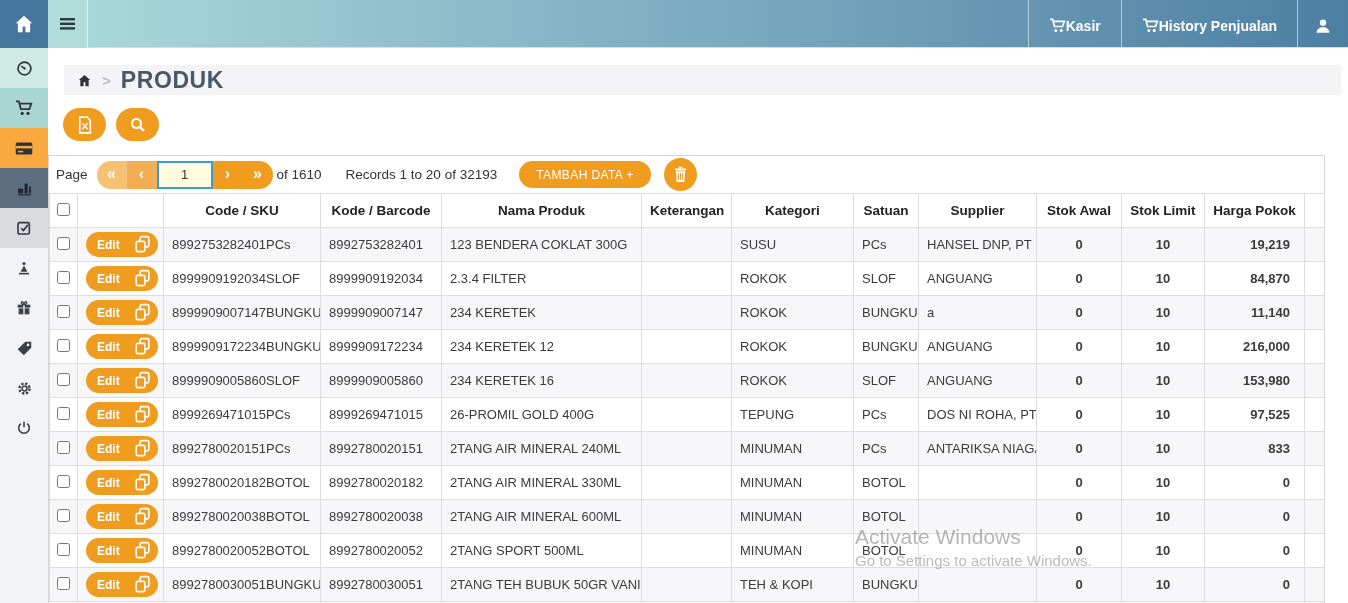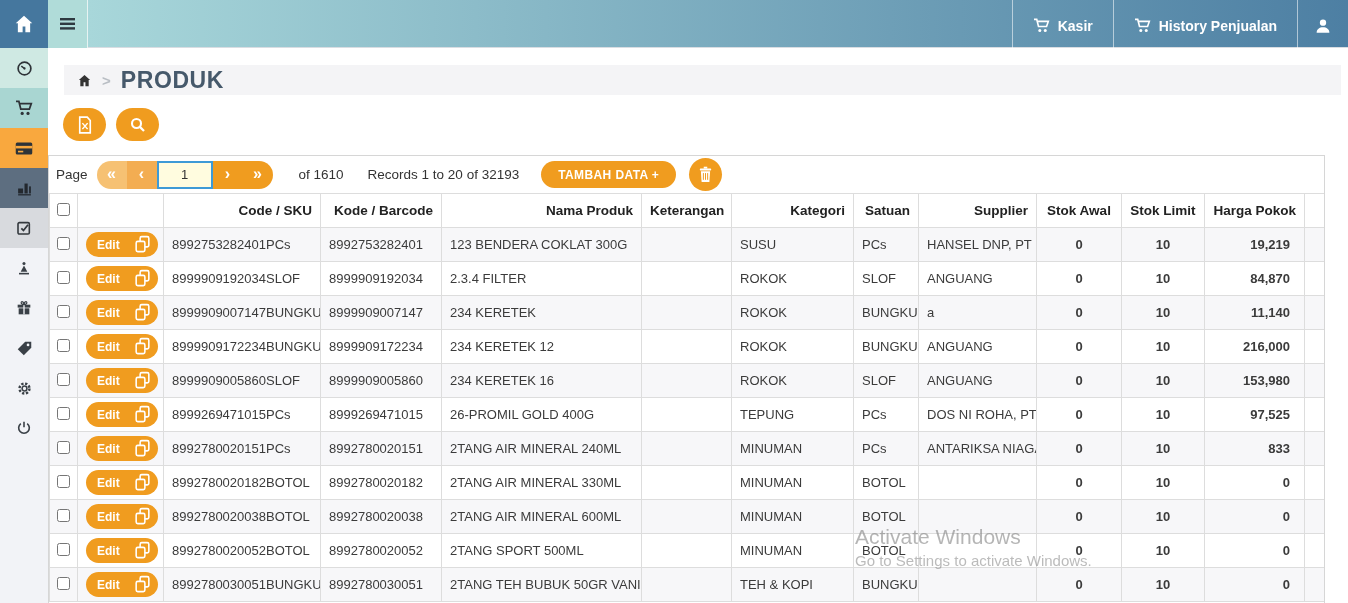--- a/index.html
+++ b/index.html
@@ -6,21 +6,21 @@
   html,body { background:#fff; }
   .app {
     position:relative; width:1348px; height:603px; overflow:hidden;
     font-family:"Liberation Sans", sans-serif; background:#fff; color:var(--text);
   }
   
   .topbar { position:absolute; top:0; left:0; width:100%; height:48px; display:flex; }
   .home-box { width:48px; height:48px; background:var(--home_bg); display:flex; align-items:center; justify-content:center; cursor:pointer; }
   .burger-box { width:40px; height:48px; background:var(--burger_bg); display:flex; align-items:center; justify-content:center; border-right:1px solid #e7f3f2; cursor:pointer; }
   .topbar-main { flex:1; height:48px; background:linear-gradient(to right, var(--topbar_from), var(--topbar_to)); display:flex; justify-content:flex-end; border-bottom:1px solid #d9dde2; }
-  .topbar-btn { height:51px; display:flex; align-items:center; gap:8px; padding:0 20px; color:#fff; font-size:14px; font-weight:600; border-left:1px solid rgba(255,255,255,.55); cursor:pointer; }
+  .topbar-btn { height:51px; display:flex; align-items:center; gap:0; padding:0 20px; color:#fff; font-size:14px; font-weight:600; border-left:1px solid rgba(255,255,255,.55); cursor:pointer; }
   .topbar-btn.user { padding:0 16px; }
   
   .sidebar { position:absolute; top:48px; left:0; width:48px; height:555px; background:var(--sb_rest); }
   .s-item { width:48px; height:40px; display:flex; align-items:center; justify-content:center; cursor:pointer; }
   .s-item.i0 { background:var(--sb1); }
   .s-item.i1 { background:var(--sb2); }
   .s-item.i2 { background:var(--sb3); }
   .s-item.i3 { background:var(--sb4); }
   .s-item.i4 { background:var(--sb5); }
   
@@ -32,28 +32,28 @@
   .round-btn { width:43px; height:33px; border-radius:17px; background:var(--orange); border:none; display:flex; align-items:center; justify-content:center; cursor:pointer; }
   
   .panel { position:absolute; left:0; top:107px; width:1277px; height:448px; border:1px solid var(--panel_border); border-bottom:none; overflow:hidden; background:#fff; }
   .pager-row { height:37px; display:flex; align-items:center; padding-left:7px; font-size:13.5px; color:#333; }
   .pager-group { display:flex; align-items:center; height:28px; margin-left:9px; }
   .pg-btn { height:28px; width:30px; border:none; color:#fff; font-size:16px; font-weight:bold; display:flex; align-items:center; justify-content:center; cursor:pointer; background:var(--orange); padding-bottom:2px; }
   .pg-first { background:var(--orange_light); border-radius:14px 0 0 14px; }
   .pg-prev  { background:var(--orange_mid); }
   .pg-last  { border-radius:0 14px 14px 0; }
   .page-input { width:56px; height:28px; border:2px solid var(--input_border); background:var(--input_bg); text-align:center; font-size:13px; font-family:inherit; color:#333; }
-  .of-label { margin-left:26px; }
+  .of-label { margin-left:4px; }
   .records-label { margin-left:24px; }
-  .add-btn { margin-left:22px; height:27px; padding:0 17px; border:none; border-radius:14px; background:var(--orange); color:#fff; font-size:12px; font-weight:bold; letter-spacing:.4px; font-family:inherit; cursor:pointer; }
+  .add-btn { margin-left:22px; height:27px; padding:0 17px; border:none; border-radius:14px; background:var(--orange); color:#fff; font-size:12px; font-weight:normal; letter-spacing:.4px; font-family:inherit; cursor:pointer; }
   .trash-btn { margin-left:13px; width:33px; height:33px; border:none; border-radius:50%; background:var(--orange); display:flex; align-items:center; justify-content:center; cursor:pointer; }
   
   table { border-collapse:collapse; table-layout:fixed; width:1330px; font-size:13px; }
   th, td { border:1px solid #ddd; padding:0 8px; height:34px; overflow:hidden; white-space:nowrap; }
-  th { font-size:13.5px; font-weight:bold; color:#222; text-align:right; background:#fff; }
+  th { font-size:13.5px; font-weight:bold; color:#222; text-align:center; background:#fff; }
   th.center { text-align:center; }
   tbody tr:nth-child(odd)  { background:var(--row_alt); }
   tbody tr:nth-child(even) { background:#fff; }
   td { color:#3b3b3b; }
   td.num { font-weight:bold; text-align:center; }
   td.money { font-weight:bold; text-align:right; padding-right:14px; }
   td.c-check, th.c-check { text-align:center; padding:0; }
   input[type=checkbox] { width:13px; height:13px; cursor:pointer; }
   .edit-btn { position:relative; display:flex; align-items:center; height:25px; width:72px; border:none; border-radius:13px; background:var(--orange); color:#fff; font-size:12px; font-weight:bold; font-family:inherit; padding:0 6px 0 11px; cursor:pointer; }
   .edit-btn .copy-ic { margin-left:auto; }

